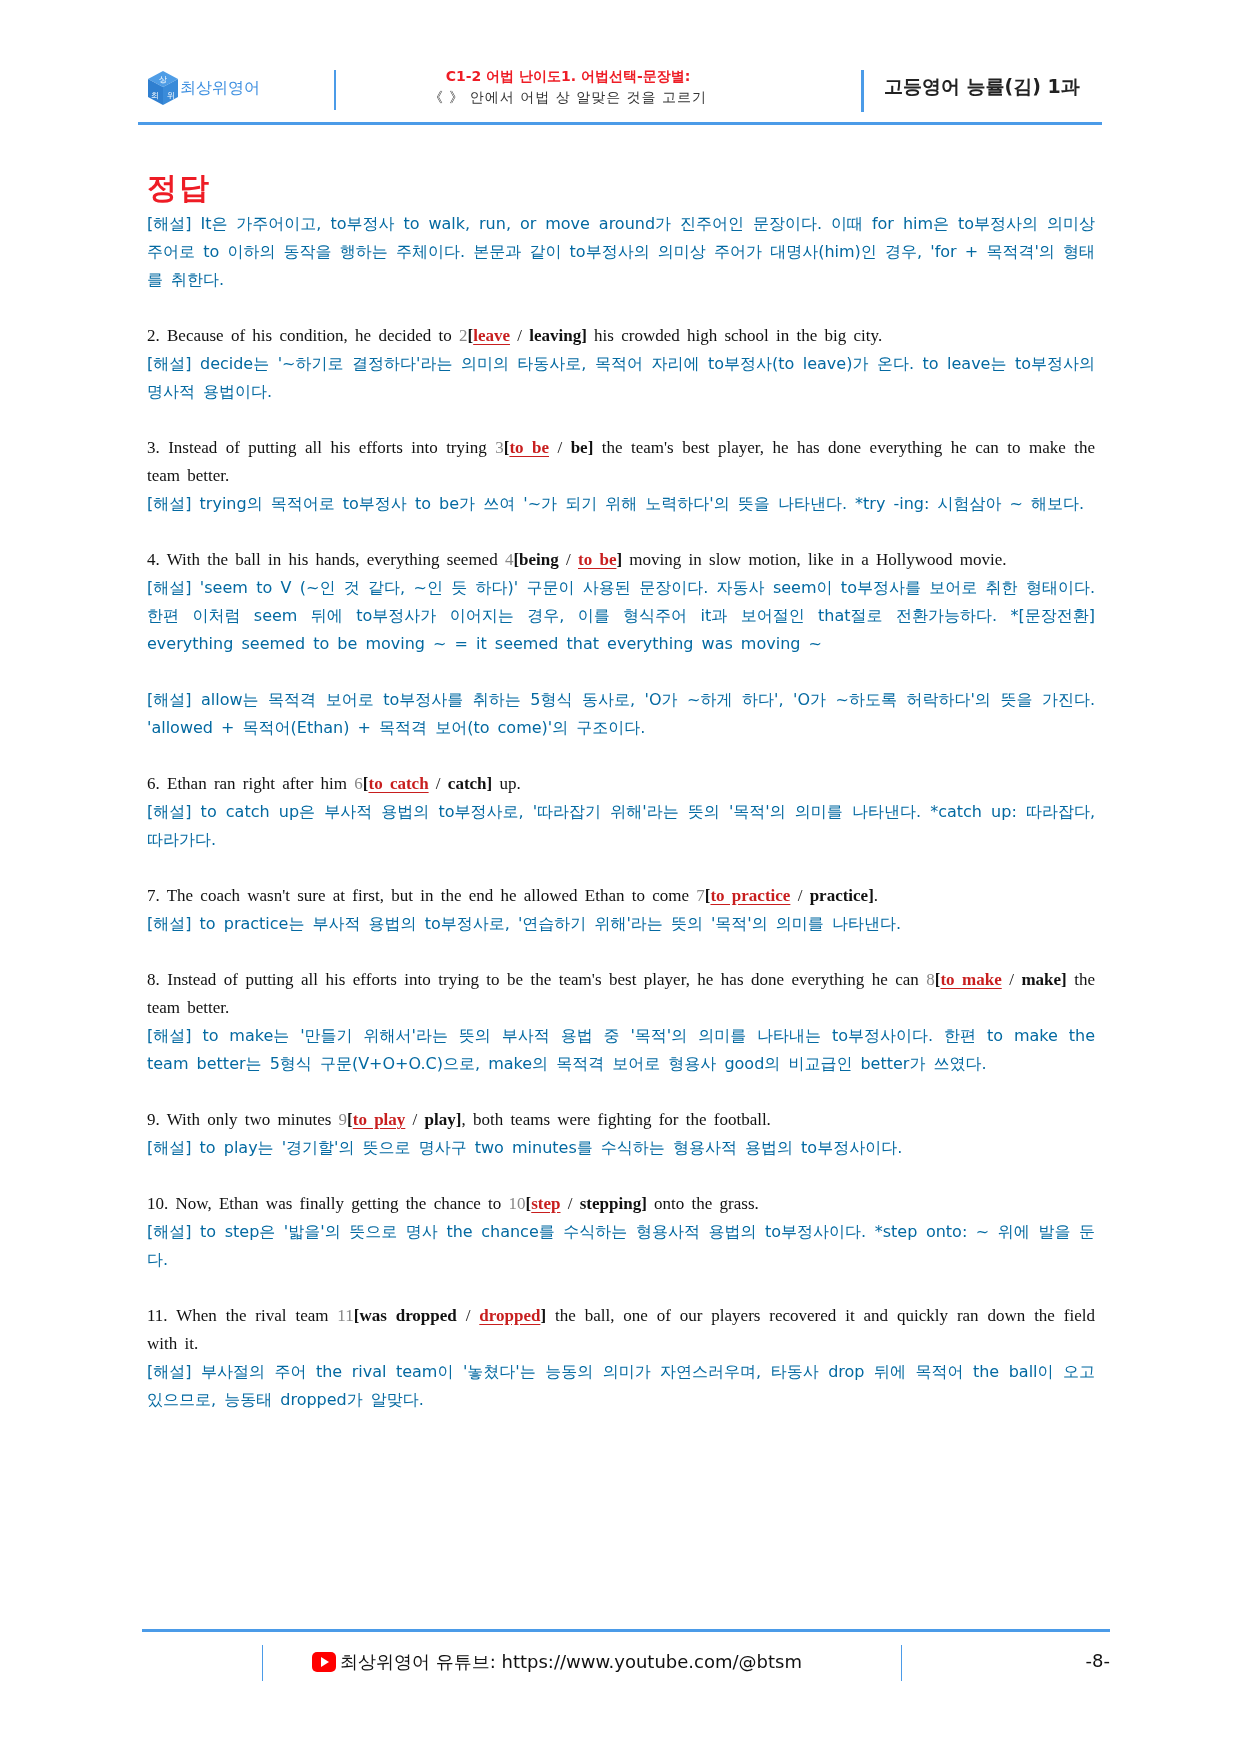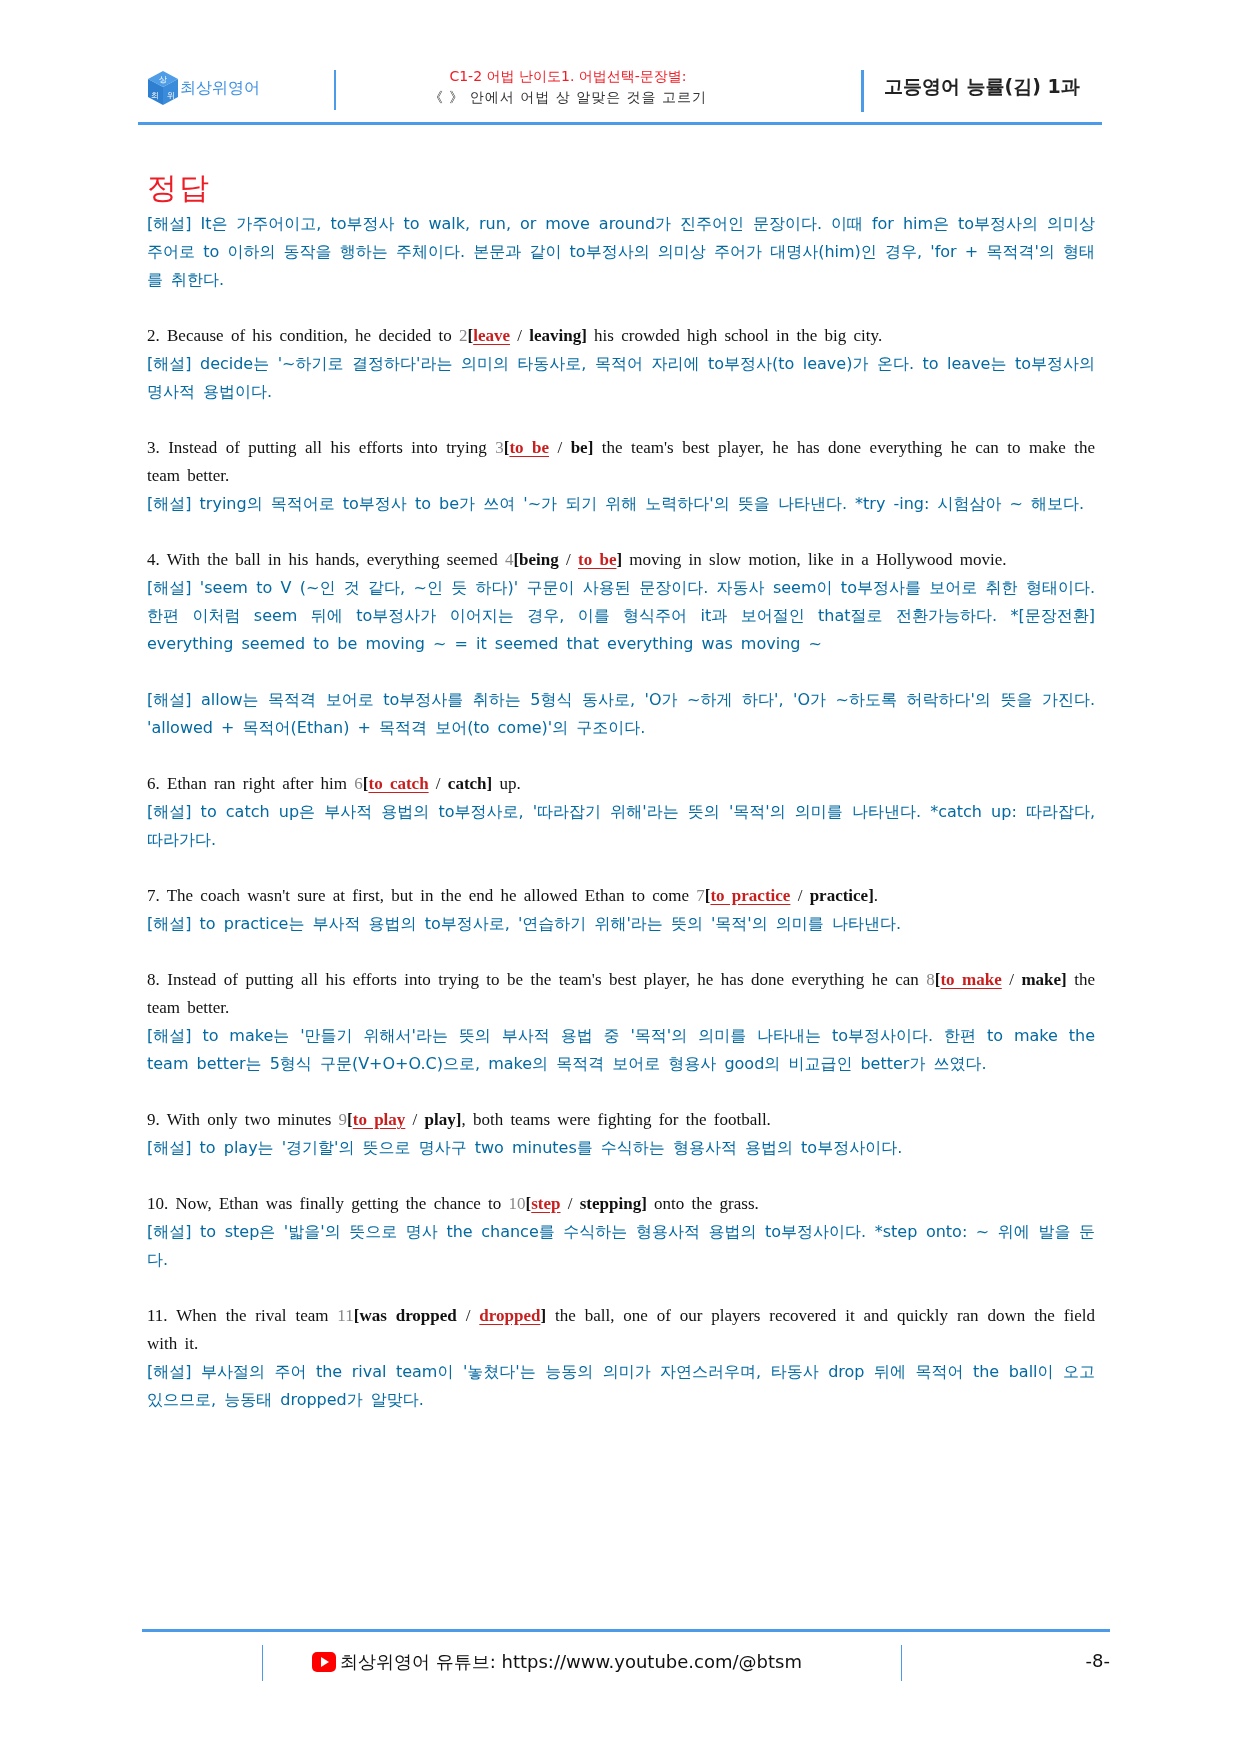--- a/index.html
+++ b/index.html
@@ -6,29 +6,29 @@
   body { width: 1240px; height: 1754px; position: relative; overflow: hidden;
          font-family: "DejaVu Sans", "Liberation Sans", sans-serif; }
 
   
   .header { position: absolute; left: 138px; top: 62px; width: 964px; height: 62px; }
   .logo { position: absolute; left: 8px; top: 8px; display: flex; align-items: center; }
   .logo-cube { width: 34px; height: 36px; position: relative; }
   .logo-text { margin-left: 0; font-size: 16px; color: #3d8fe0; font-family: "DejaVu Sans", sans-serif; }
   .hdr-div1 { position: absolute; left: 196px; top: 8px; width: 2px; height: 40px; background: #4b9be8; }
   .hdr-center { position: absolute; left: 250px; top: 4px; width: 360px; text-align: center; }
-  .hdr-center .l1 { color: #ee1c25; font-weight: normal; font-size: 14px; line-height: 20px; text-align: center; }
+  .hdr-center .l1 { color: #ee1c25; font-weight: bold; font-size: 14px; line-height: 20px; text-align: center; }
   .hdr-center .l2 { color: #333; font-size: 14px; line-height: 22px; letter-spacing: 1px; }
   .hdr-div2 { position: absolute; left: 723px; top: 8px; width: 3px; height: 42px; background: #4b9be8; }
   .hdr-right { position: absolute; left: 746px; top: 12px; font-size: 19px; font-weight: bold; color: #222; }
   .hdr-line { position: absolute; left: 138px; top: 122px; width: 964px; height: 3px; background: #4b9be8; }
 
   
   .content { position: absolute; left: 147px; top: 168px; width: 948px; }
-  .answer-title { font-size: 30px; font-weight: normal; color: #ee1c25; line-height: 40px; margin-bottom: 2px; letter-spacing: 2px; }
+  .answer-title { font-size: 30px; font-weight: bold; color: #ee1c25; line-height: 40px; margin-bottom: 2px; letter-spacing: 2px; }
   .item { margin-bottom: 28px; }
   .q { font-family: "Liberation Serif", "DejaVu Serif", serif; font-size: 17px; color: #111;
        line-height: 28px; text-align: justify; word-spacing: 3px; }
   .q .num { color: #888; }
   .q b { font-weight: bold; color: #111; }
   .q .ans { color: #c81e1e; font-weight: bold; text-decoration: underline; text-decoration-color: #c81e1e; text-underline-offset: 3px; }
   .exp { font-family: "DejaVu Sans", "Liberation Sans", sans-serif; font-size: 16px; color: #0369a1;
          line-height: 28px; text-align: justify; word-spacing: 3px; }
 
   

